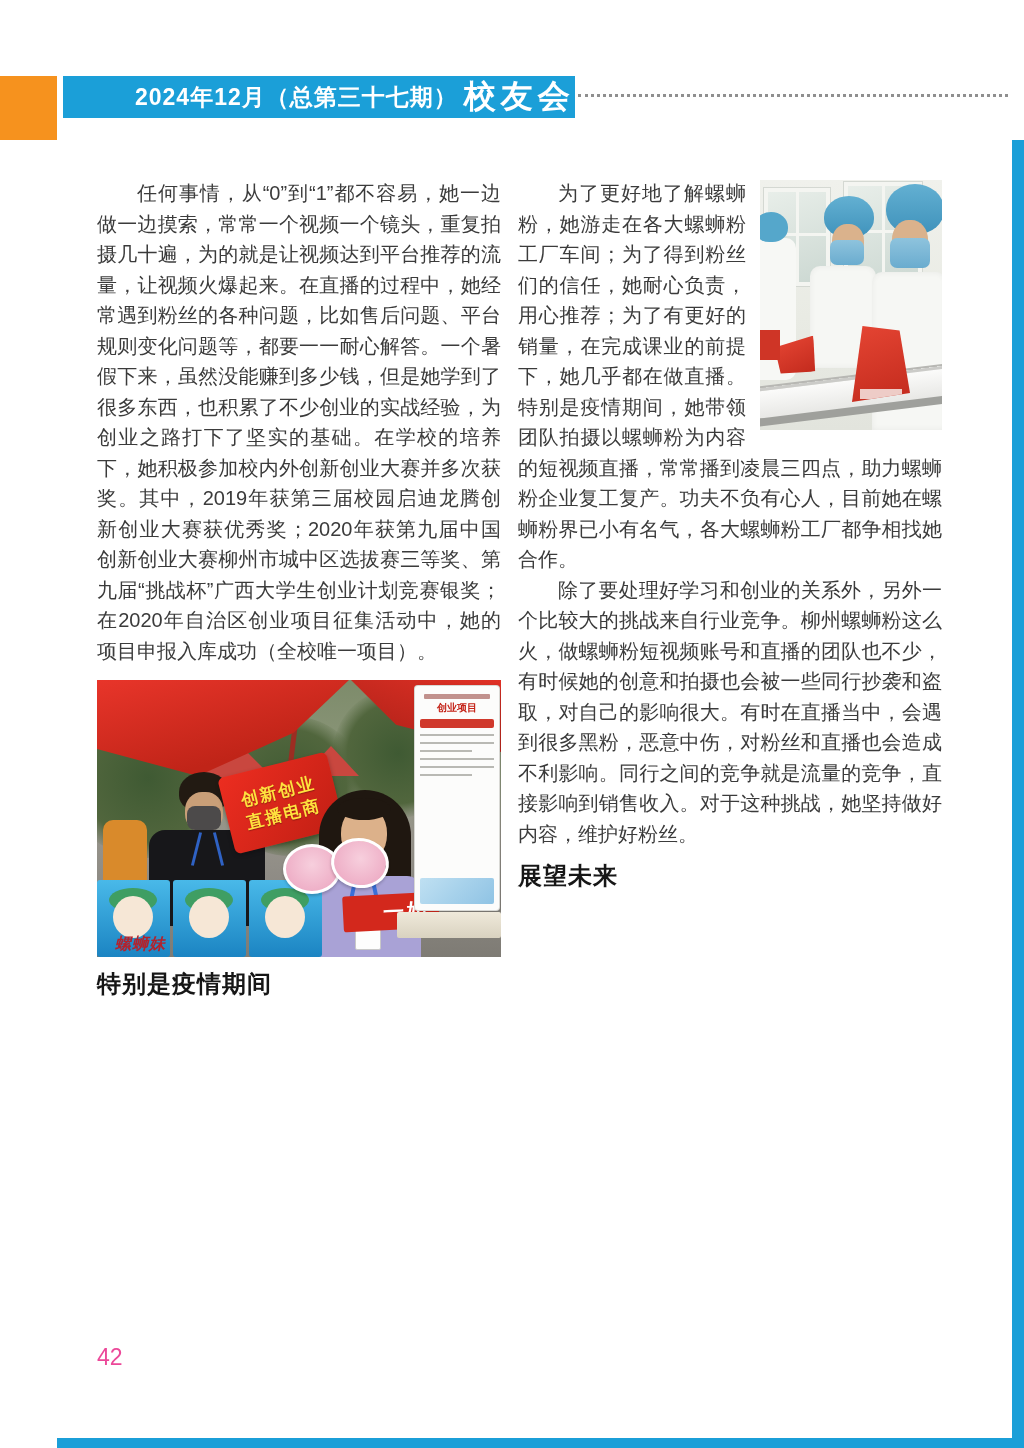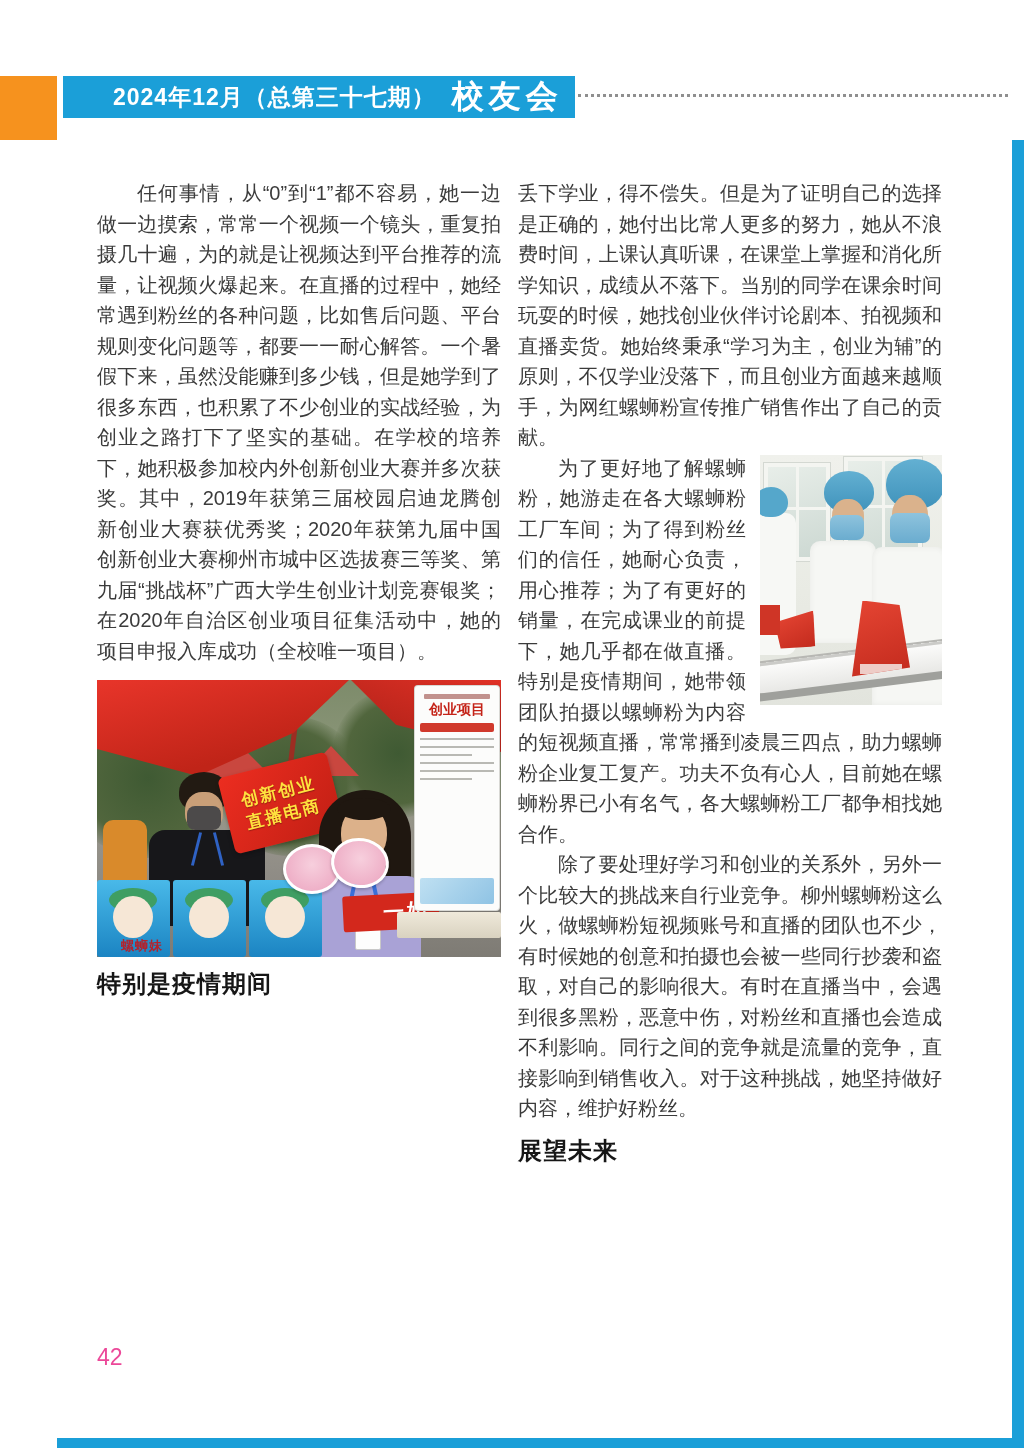--- a/index.html
+++ b/index.html
@@ -2,21 +2,21 @@
 <html><head>
 <meta charset="utf-8">
 <style>
   html,body{margin:0;padding:0;background:#ffffff;}
   .page{position:relative;width:1024px;height:1448px;background:#ffffff;overflow:hidden;
         font-family:"Liberation Sans","DejaVu Sans",sans-serif;}
 
   
   .orange-block{position:absolute;left:0;top:76px;width:57px;height:64px;background:#F6921E;}
   .header-bar{position:absolute;left:63px;top:76px;width:512px;height:42px;background:#1B9FD8;
-        display:flex;align-items:center;box-sizing:border-box;padding-left:50px;gap:16px;}
+        display:flex;align-items:center;box-sizing:border-box;padding-left:72px;gap:6px;}
   .header-bar .issue{color:#fff;font-size:23px;font-weight:600;letter-spacing:1px;white-space:nowrap;}
   .header-bar .org{color:#fff;font-size:32px;font-weight:bold;letter-spacing:5px;white-space:nowrap;
         font-family:"Liberation Serif","DejaVu Serif",serif;}
   .dotted{position:absolute;left:578px;top:94px;width:430px;height:0;border-top:3px dotted #8f8f8f;}
 
   
   .border-right{position:absolute;right:0;top:140px;width:12px;height:1308px;background:#1B9FD8;}
   .border-bottom{position:absolute;left:57px;bottom:0;height:10px;width:967px;background:#1B9FD8;}
 
   
@@ -67,33 +67,33 @@
   .pb-sign{position:absolute;left:128px;top:84px;width:112px;height:78px;border-radius:6px;
       background:linear-gradient(135deg,#ec2d20,#c11f14);transform:rotate(-14deg);
       display:flex;flex-direction:column;align-items:center;justify-content:center;gap:2px;
       box-shadow:0 2px 4px rgba(0,0,0,.25);}
   .pb-sign span{color:#ffe23e;font-weight:bold;font-size:17px;letter-spacing:2px;line-height:21px;
       text-shadow:0 1px 1px rgba(0,0,0,.3);}
   .pb-boxes{position:absolute;left:0;top:200px;width:232px;height:77px;display:flex;gap:3px;}
   .pb-box{flex:0 0 73px;position:relative;border-radius:3px;background:linear-gradient(180deg,#49b9e9,#1b84c2);}
   .pb-box::before{content:"";position:absolute;left:12px;top:8px;width:48px;height:24px;border-radius:50%;background:#3f9e63;}
   .pb-box::after{content:"";position:absolute;left:16px;top:16px;width:40px;height:42px;border-radius:50%;background:#f6e7d6;}
-  .pb-brand{position:absolute;left:24px;bottom:2px;font-size:13px;font-weight:bold;color:#b3222c;z-index:2;letter-spacing:1px;}
+  .pb-brand{position:absolute;left:18px;bottom:2px;font-size:16px;font-weight:bold;color:#b3222c;z-index:2;letter-spacing:1px;font-style:italic;}
   .pb-tub{position:absolute;width:52px;height:44px;border-radius:50%;border:3px solid #fff;
       background:radial-gradient(circle at 50% 40%,#f7cfdd 0%,#eeaec6 75%);box-shadow:0 2px 3px rgba(0,0,0,.2);}
   .pb-tub1{left:186px;top:164px;}
   .pb-tub2{left:234px;top:158px;transform:rotate(8deg);}
   .pb-strip{position:absolute;left:246px;top:214px;width:96px;height:36px;background:#d3281c;border-radius:3px;
       transform:rotate(-3deg);display:flex;align-items:center;justify-content:flex-end;
       padding-right:8px;box-sizing:border-box;}
   .pb-strip span{color:#fff;font-weight:bold;font-size:21px;letter-spacing:3px;}
   .pb-banner{position:absolute;left:318px;top:6px;width:84px;height:224px;background:#fcfcfb;border-radius:3px;
       box-shadow:0 0 0 1px #d8d8d4,2px 2px 5px rgba(0,0,0,.2);padding:6px 5px;box-sizing:border-box;}
   .pb-tb{height:5px;background:#9a4a44;opacity:.6;border-radius:1px;margin:2px 4px;}
-  .pb-bt{font-size:14px;color:#c42318;font-weight:bold;text-align:center;margin-top:2px;}
+  .pb-bt{font-size:10px;color:#c42318;font-weight:bold;text-align:center;margin-top:2px;}
   .pb-rs{height:9px;background:#d0392c;border-radius:2px;margin-top:4px;}
   .pb-ln{height:2px;background:#b9b9b4;margin-top:6px;}
   .pb-ln.s{width:70%;}
   .pb-foot{position:absolute;bottom:6px;left:5px;right:5px;height:26px;border-radius:2px;
       background:linear-gradient(135deg,#bfe0f2,#8fc3e4);}
   .pb-table{position:absolute;left:300px;top:232px;width:104px;height:26px;border-radius:2px;
       background:linear-gradient(#efe9da,#d9d2c0);}
 
   
   .photo-factory{position:relative;width:182px;height:250px;float:right;margin:2px 0 8px 14px;overflow:hidden;
@@ -196,21 +196,20 @@
         <div class="pb-ln s"></div>
         <div class="pb-foot"></div>
       </div>
       <div class="pb-table"></div>
     </div>
 
     <h3>特别是疫情期间</h3>
   </div>
 
   <div class="col col-right">
-    <p>丢下学业，得不偿失。但是为了证明自己的选择是正确的，她付出比常人更多的努力，她从不浪费时间，上课认真听课，在课堂上掌握和消化所学知识，成绩从不落下。当别的同学在课余时间玩耍的时候，她找创业伙伴讨论剧本、拍视频和直播卖货。她始终秉承“学习为主，创业为辅”的原则，不仅学业没落下，而且创业方面越来越顺手，为网红螺蛳粉宣传推广销售作出了自己的贡献。</p>
 
     <div class="pwrap">
       <div class="photo-factory">
         <div class="pf-win pf-w1"></div>
         <div class="pf-win pf-w2"></div>
         <div class="pf-worker-l"></div>
         <div class="pf-capl"></div>
         <div class="pf-cap pf-c2"></div>
         <div class="pf-face pf-f2"></div>
         <div class="pf-mask pf-m2"></div>

